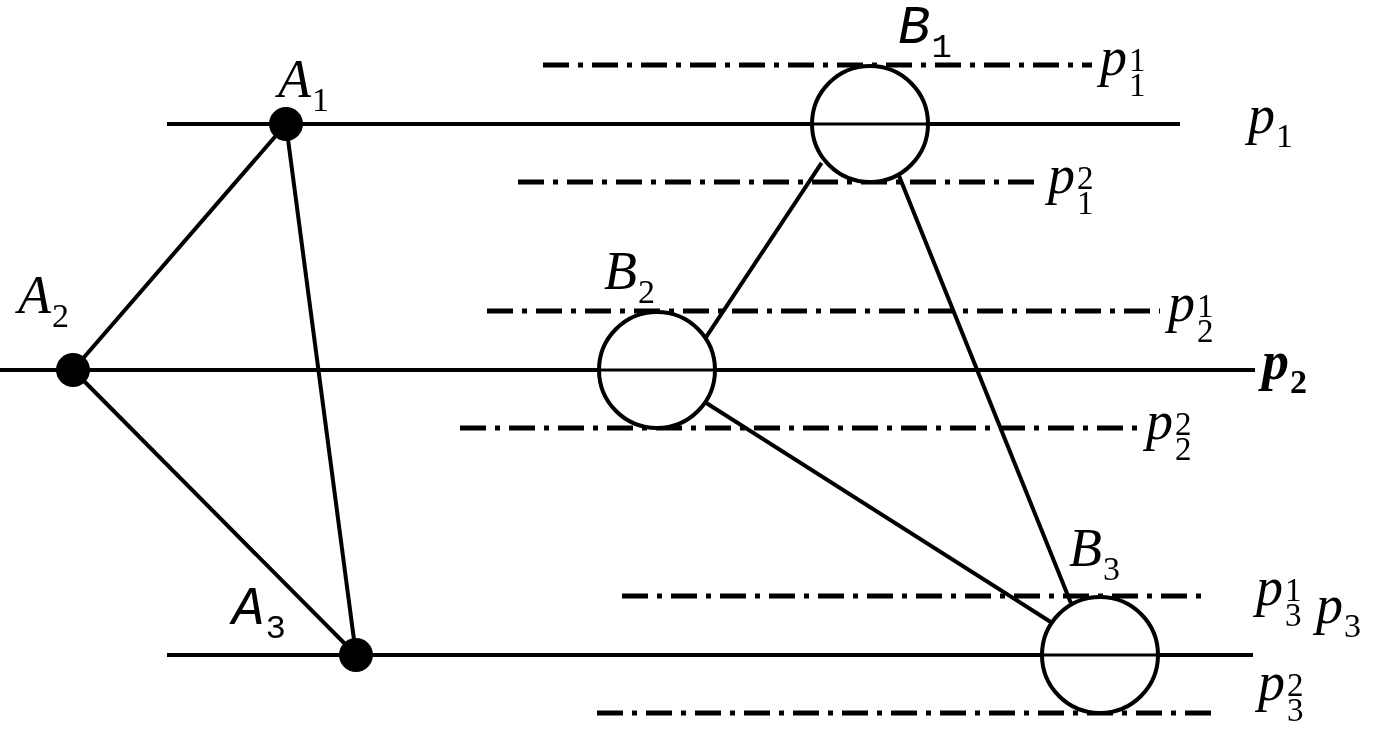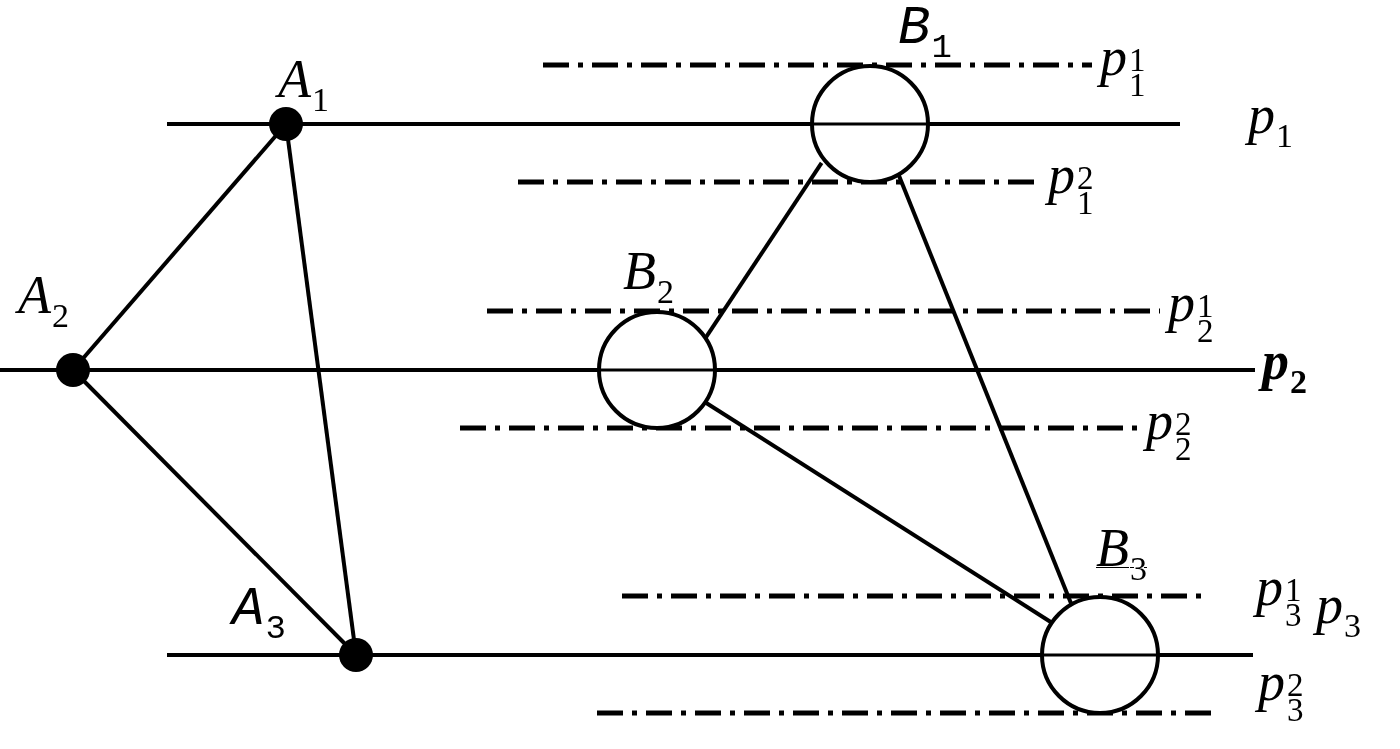--- a/index.html
+++ b/index.html
@@ -156,25 +156,25 @@
   </div>
 
   <div class="label" style="left:232px; top:583px;font-family:Liberation Mono, monospace;">
     <span class="base">A</span><span class="sub">3</span>
   </div>
 
   <div class="label" style="left:898px; top:2px;font-family:Liberation Mono, monospace;">
     <span class="base">B</span><span class="sub">1</span>
   </div>
 
-  <div class="label" style="left:623px; top:244px;">
+  <div class="label" style="left:604px; top:244px;">
     <span class="base">B</span><span class="sub">2</span>
   </div>
 
-  <div class="label" style="left:1096px; top:521px;text-decoration:underline;">
+  <div class="label" style="left:1069px; top:521px;">
     <span class="base">B</span><span class="sub">3</span>
   </div>
 
   <div class="label stacked" style="left:1100px; top:30px;">
     <span class="base">p</span><span class="scripts">
         <span class="sup">1</span>
         <span class="sub">1</span>
       </span>
   </div>
 

